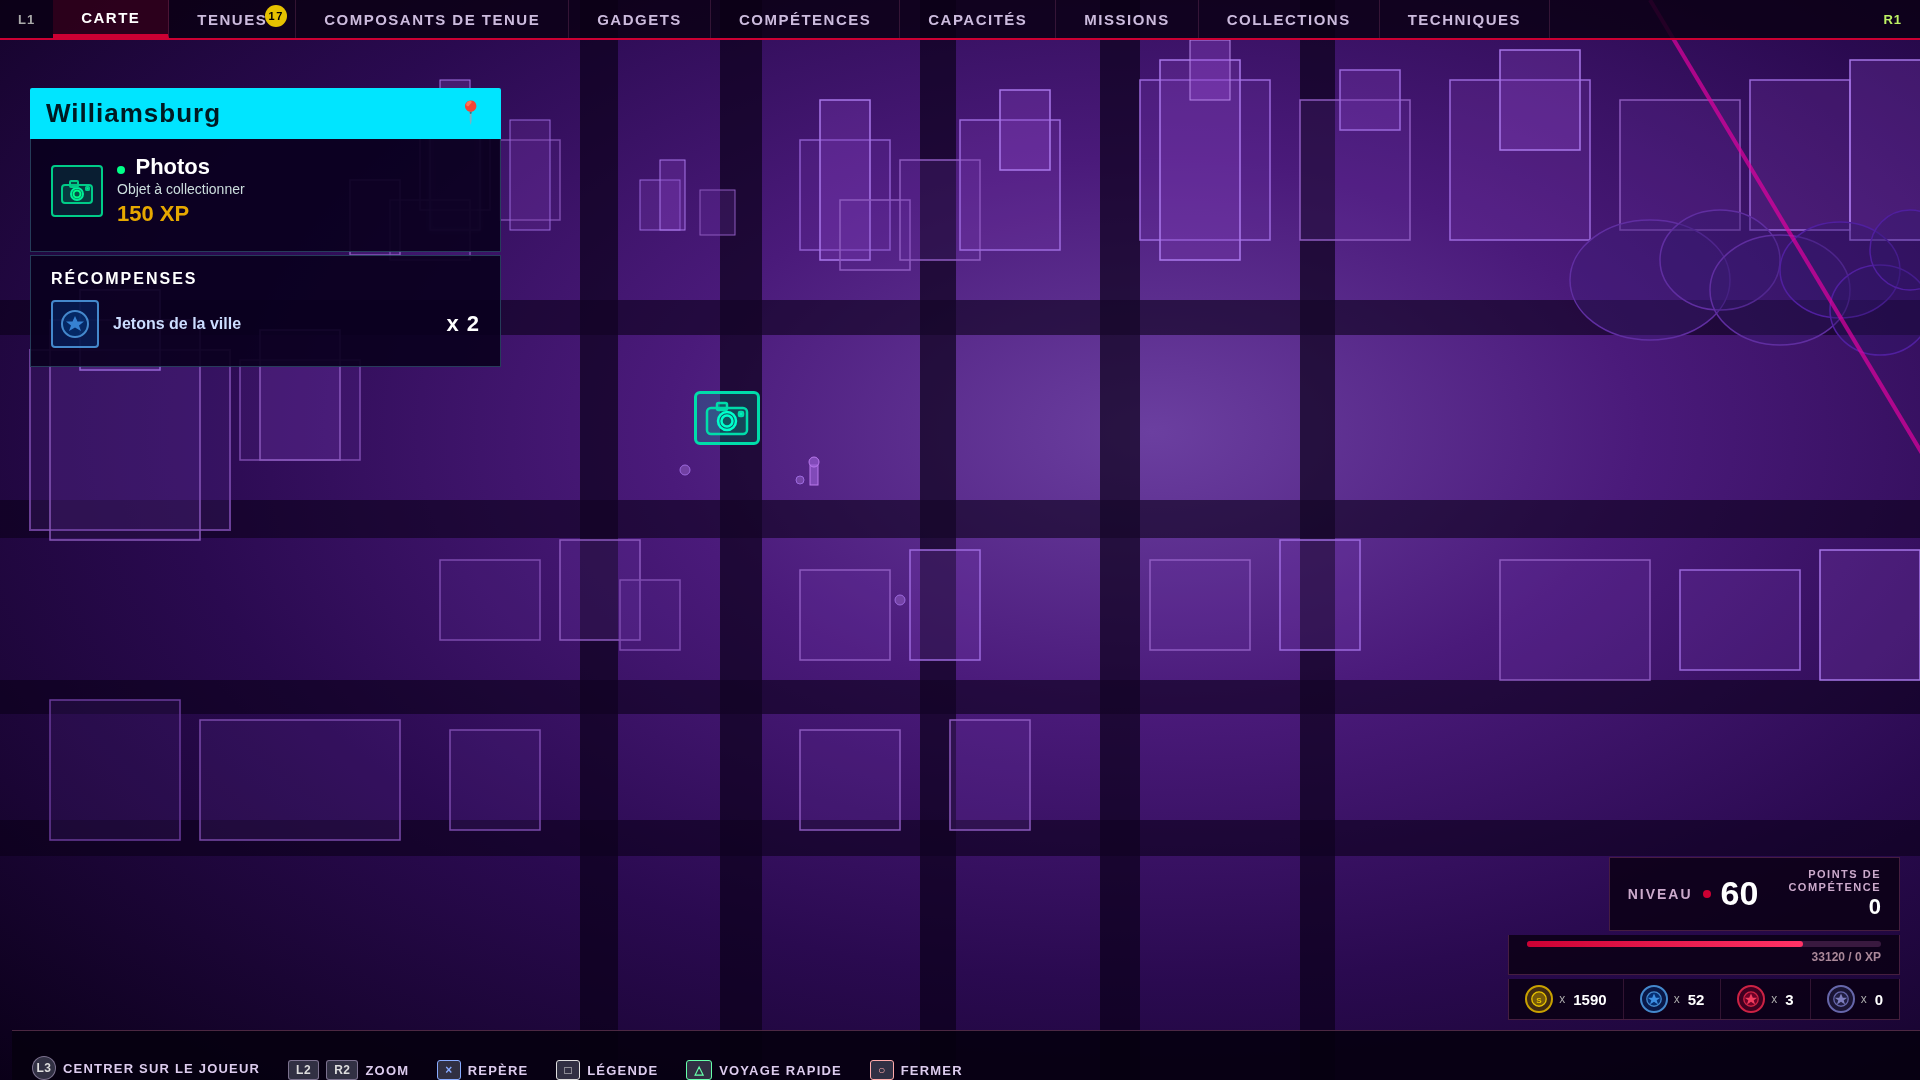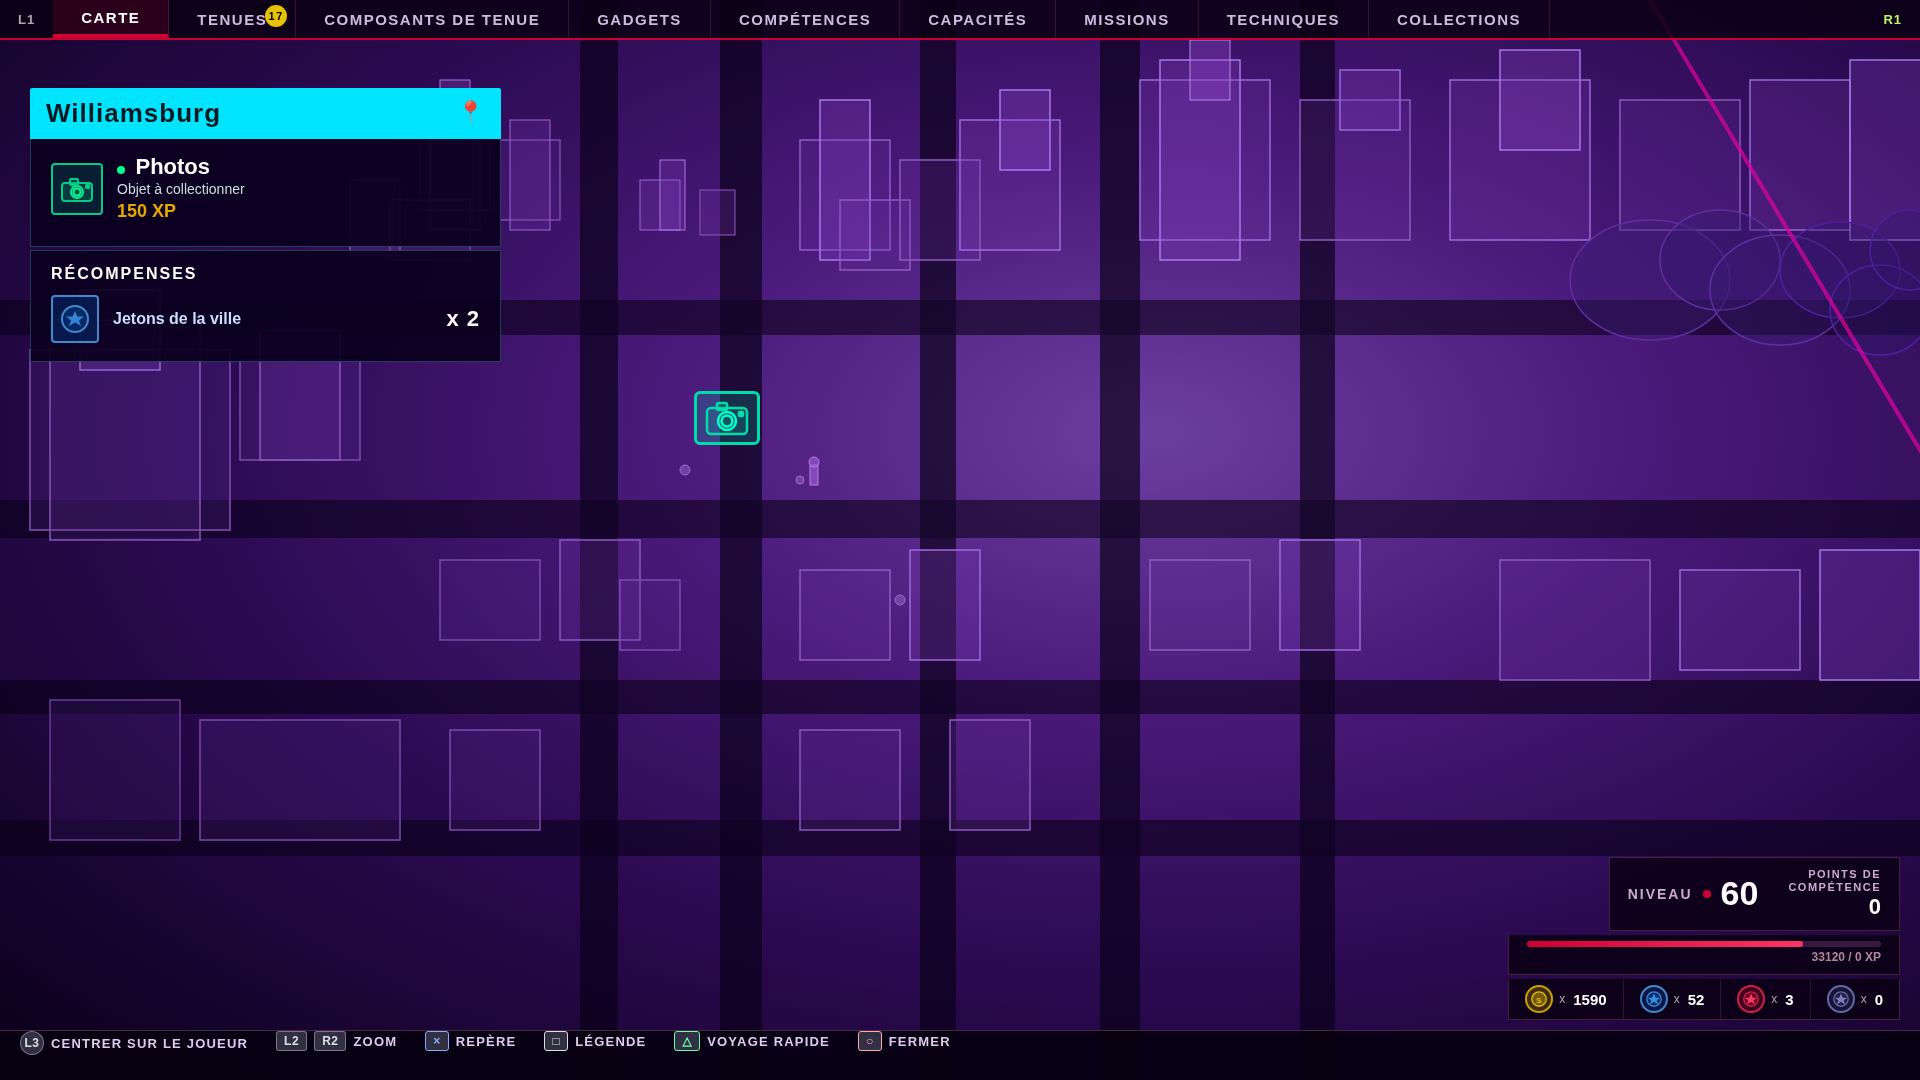--- a/index.html
+++ b/index.html
@@ -184,21 +184,21 @@
     }
 
     #item-subtitle {
       color: #ccdddd;
       font-size: 14px;
       margin-top: 2px;
     }
 
     #item-xp {
       color: #e6a800;
-      font-size: 18px;
+      font-size: 22px;
       font-weight: 800;
       margin-top: 4px;
     }
 
     #rewards-card {
       background: rgba(10, 0, 30, 0.92);
       border: 1px solid rgba(100, 200, 220, 0.3);
       padding: 14px 20px 18px 20px;
     }
 
@@ -252,26 +252,26 @@
       width: 66px; height: 54px;
       background: rgba(0,200,160,0.2);
       border: 3px solid #00ddaa;
       border-radius: 6px;
       display: flex; align-items: center; justify-content: center;
     }
 
     
     #bottom-bar {
       position: absolute;
-      bottom: 0; left: 0; right: 0;
+      bottom: 0; left: 12px; right: 0;
       height: 50px;
       background: rgba(5, 0, 15, 0.9);
       border-top: 1px solid rgba(180,100,140,0.4);
       display: flex;
-      align-items: flex-start;
+      align-items: flex-end;
       padding: 0 20px;
       z-index: 100;
       gap: 0;
     }
 
     .bottom-action {
       display: flex;
       align-items: center;
       gap: 7px;
       margin-right: 28px;
@@ -551,22 +551,22 @@
   <div class="nav-item active">CARTE</div>
   <div class="nav-item" style="position:relative;">
     <span>TENUES</span>
     <span class="nav-badge" style="right:8px; top:5px;">17</span>
   </div>
   <div class="nav-item">COMPOSANTS DE TENUE</div>
   <div class="nav-item">GADGETS</div>
   <div class="nav-item">COMPÉTENCES</div>
   <div class="nav-item">CAPACITÉS</div>
   <div class="nav-item">MISSIONS</div>
+  <div class="nav-item">COLLECTIONS</div>
   <div class="nav-item">TECHNIQUES</div>
-  <div class="nav-item">COLLECTIONS</div>
   <div class="nav-r1">R1</div>
 </nav>
 
 <div id="info-panel">
   <div id="location-header">
     <span id="location-name">Williamsburg</span>
     <span class="location-pin">📍</span>
   </div>
   <div id="item-card">
     <div id="item-title-row">

